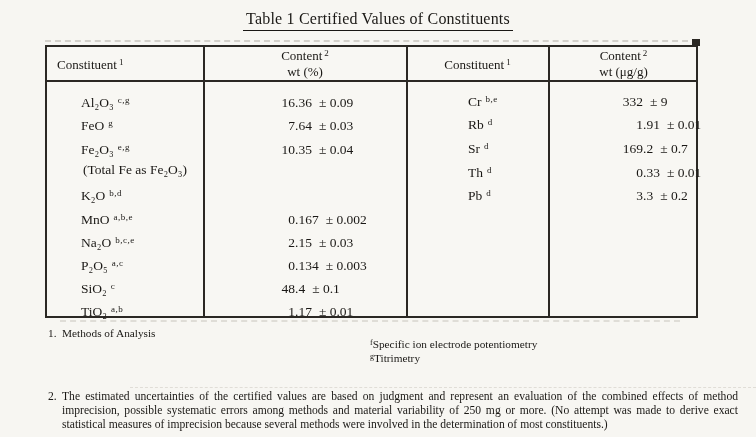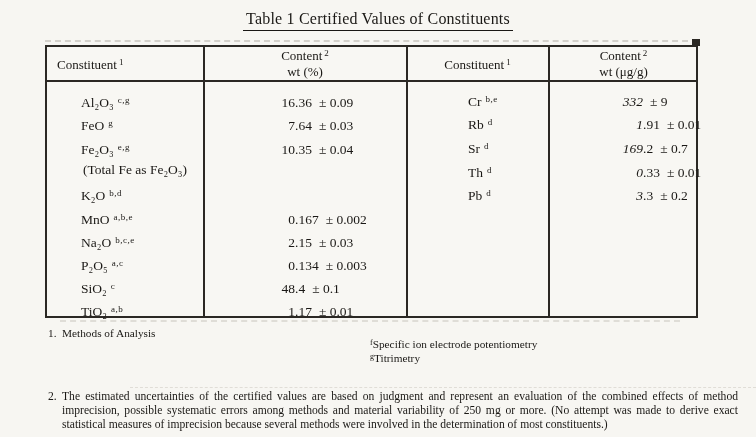--- a/index.html
+++ b/index.html
@@ -37,21 +37,21 @@
   .hc4{left:502px;width:149px;top:2px;text-align:center;line-height:14.5px;}
   
   .trow{position:absolute;left:14px;width:100%;height:18px;font-size:13.5px;}
   .cname{position:absolute;left:20px;white-space:nowrap;}
   .cname-r{position:absolute;left:407px;white-space:nowrap;}
   sup.cnotes{font-size:9px;position:relative;top:-4.5px;vertical-align:baseline;margin-left:4px;letter-spacing:.5px;}
   .cval2{position:absolute;left:157px;width:202px;white-space:nowrap;}
   .cval4{position:absolute;left:502px;width:149px;white-space:nowrap;}
   .vi{display:inline-block;text-align:right;}
   .cval2 .vi{width:77px;}
-  .cval4 .vi{width:80px;font-style:italic;}
+  .cval4 .vi{width:80px;}
   .vf{display:inline-block;text-align:left;}
   .vunc{margin-left:7px;}
   .lr0{top:48px}.lr1{top:71px}.lr2{top:95px}.lr3{top:141px}.lr4{top:165px}
   .lr5{top:188px}.lr6{top:211px}.lr7{top:234px}.lr8{top:257px}
   .extra-line{position:absolute;left:36px;top:115px;font-size:13.5px;white-space:nowrap;}
   .rr0{top:47px}.rr1{top:70px}.rr2{top:94px}.rr3{top:118px}.rr4{top:141px}
   
   .fn{position:absolute;font-size:11.3px;white-space:nowrap;}
   .fn sup,.m sup{font-size:8px;position:relative;top:-3.5px;vertical-align:baseline;}
   .fn1{left:48px;top:327px;}

